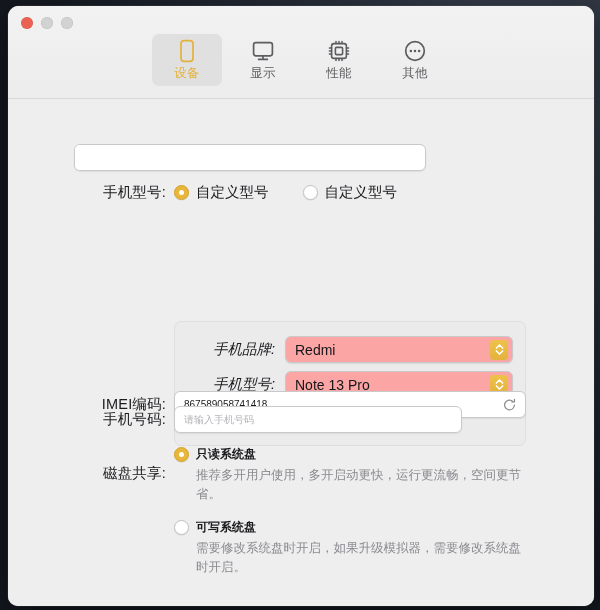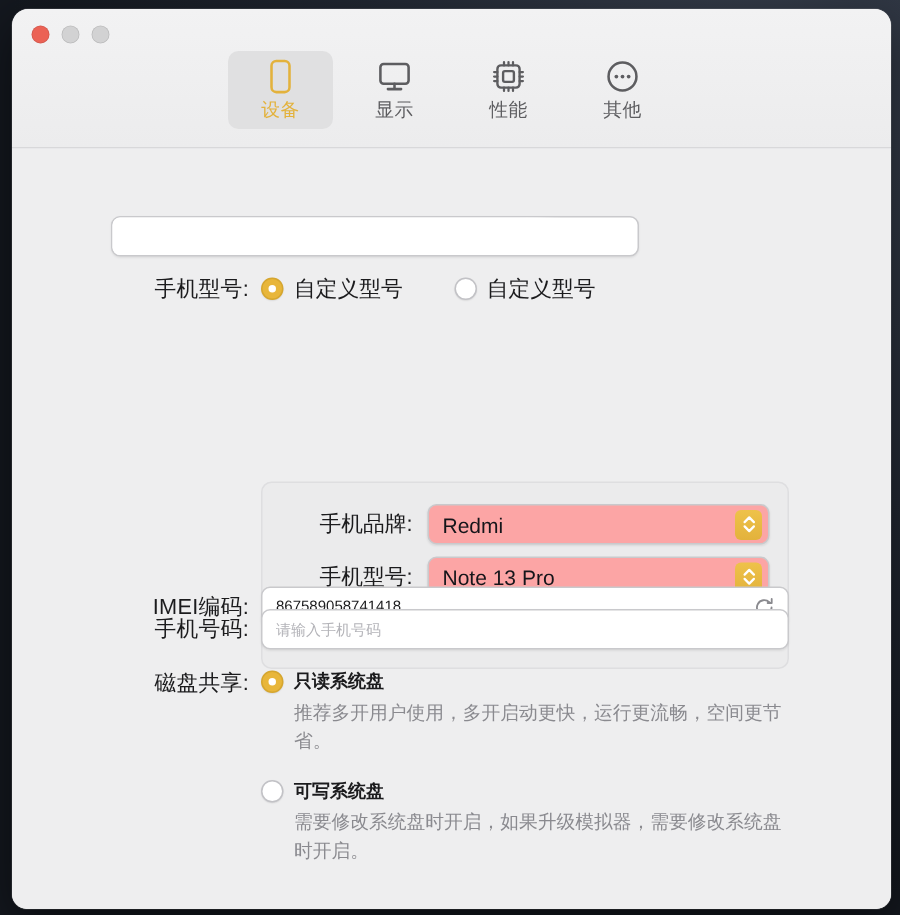--- a/index.html
+++ b/index.html
@@ -198,20 +198,21 @@
     position: absolute;
     display: flex;
     align-items: center;
   }
   .group-label {
     width: 86px;
     text-align: right;
     font-size: 14.5px;
     color: #1b1b1d;
     white-space: nowrap;
+    font-style: italic;
   }
 
   
   .popup {
     width: 228px;
     height: 27px;
     margin-left: 10px;
     border-radius: 6px;
     background: #fca5a5;
     border: .5px solid #c9c9cc;
@@ -405,26 +406,26 @@
           <svg width="15" height="15" viewBox="0 0 16 16" fill="none">
             <path d="M13.2 8a5.2 5.2 0 1 1-1.6-3.75" stroke="#8a8a8f" stroke-width="1.3" stroke-linecap="round"></path>
             <path d="M13.3 1.9v2.9h-2.9" stroke="#8a8a8f" stroke-width="1.3" stroke-linecap="round" stroke-linejoin="round"></path>
           </svg>
         </span>
       </div>
     </div>
 
     <div class="row" style="left:58px; top:307px;">
       <span class="field-label">手机号码:</span>
-      <div class="text-input" style="width:352px; margin-left:8px;">
+      <div class="text-input" style="width:288px; margin-left:8px;">
         <span class="placeholder">请输入手机号码</span>
       </div>
     </div>
 
-    <div class="row" style="left:58px; top:347px;align-items:center;">
+    <div class="row" style="left:58px; top:365px;align-items:center;">
       <span class="field-label">磁盘共享:</span>
     </div>
 
     <div class="disk-option" style="top:347px;">
       <div class="disk-head">
         <span class="radio checked"></span>
         <span class="disk-title">只读系统盘</span>
       </div>
       <div class="disk-desc">推荐多开用户使用，多开启动更快，运行更流畅，空间更节省。</div>
     </div>

